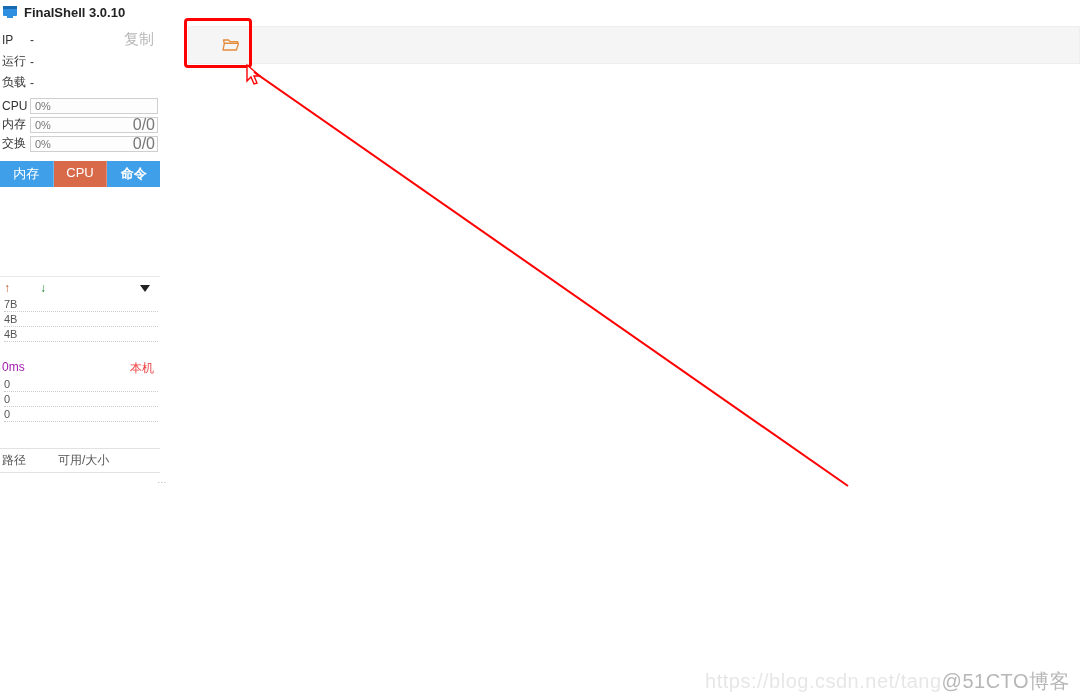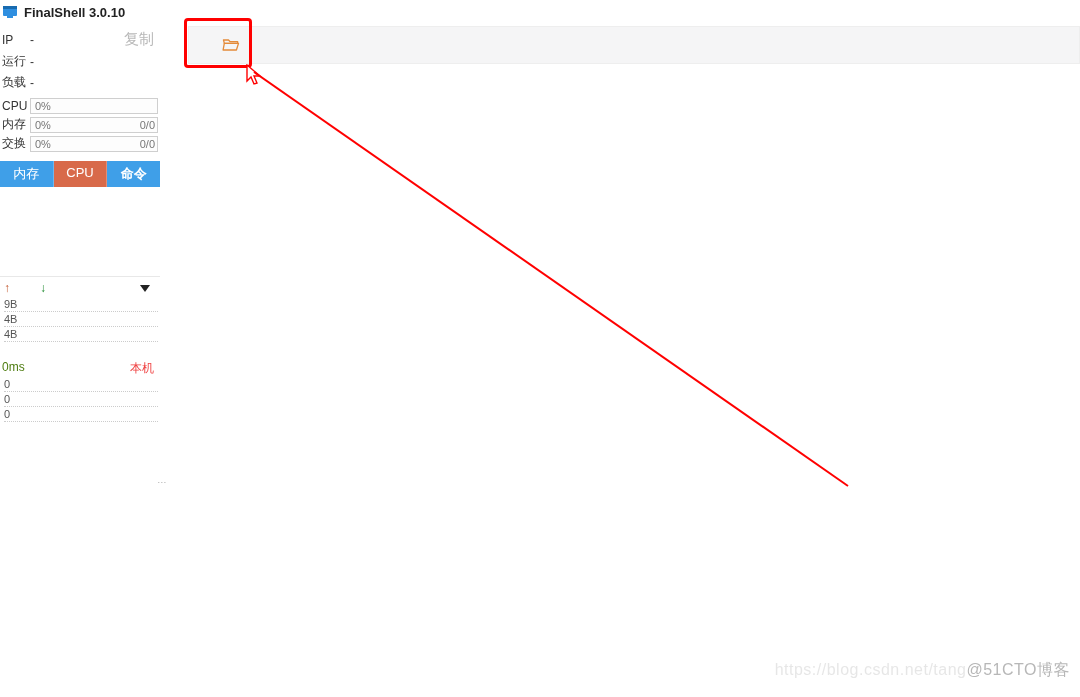--- a/index.html
+++ b/index.html
@@ -97,21 +97,21 @@
     }
     .meter-row .lbl{ width:28px; }
     .meter-bar{
       flex:1; height:16px;
       border:1px solid #cfcfcf;
       background:#fdfdfd;
       position:relative;
       display:flex; align-items:center;
     }
     .meter-pct{ position:absolute; left:4px; font-size:11px; color:#777;}
-    .meter-right{ position:absolute; right:2px; font-size:11px; color:#777;text-align:right;}
+    .meter-right{ position:absolute; right:2px; font-size:16px; color:#777;text-align:right;}
 
     .tabs{
       display:flex; margin-top:8px;
     }
     .tab{
       flex:1; text-align:center;
       padding:4px 0;
       background:#3f9fe8;
       color:#fff;
       font-size:13px;
@@ -149,41 +149,41 @@
       font-size:11px; color:#555;
       border-bottom:1px dotted #ccc;
       padding:1px 0;
     }
     .blank-block{
       height:10px; background:#fff;
     }
     .ping-head{
       display:flex; padding:2px 4px 0 2px;
     }
-    .ping-ms{ color:#4d7c0f;}
+    .ping-ms{ color:#a21caf;}
     .ping-host{ margin-left:auto; color:#ef4444; padding-right:2px; cursor:pointer;}
     .disk-head{
       display:flex; margin-top:20px;
       border-top:1px solid #e2e2e2;
       border-bottom:1px solid #e2e2e2;
       padding:3px 2px;
       color:#555;
     }
     .disk-head .c1{ width:56px;}
     .disk-head .c2{ flex:1;}
     .dots-resize{
       position:absolute; left:157px; top:478px;
       font-size:9px; color:#bbb; letter-spacing:-1px;
       writing-mode:vertical-rl;
     }
 
     .watermark{
       position:absolute;
-      right:10px; bottom:16px;
-      font-size:16px; color:#cfcfcf;
+      right:10px; bottom:2px;
+      font-size:20px; color:#cfcfcf;
       font-family: Arial, sans-serif;
       letter-spacing:0.5px;
       pointer-events:none;
     }
     .watermark .cn{ color:#b7b7b7;}
   </style>
 </head>
 <body>
 
 <div class="titlebar">
@@ -244,37 +244,41 @@
     </div>
 
     <div class="graph-area"></div>
 
     <div class="rate-row">
       <span class="arrow-up">↑</span>
       <span class="arrow-down">↓</span>
       <span class="triangle-down"></span>
     </div>
     <div class="tick-list">
-      <div class="tick-item">9B</div>
+      <div class="tick-item">7B</div>
       <div class="tick-item">4B</div>
       <div class="tick-item">4B</div>
     </div>
 
     <div class="blank-block"></div>
 
     <div class="ping-head">
       <span class="ping-ms">0ms</span>
       <span class="ping-host">本机</span>
     </div>
     <div class="tick-list">
       <div class="tick-item">0</div>
       <div class="tick-item">0</div>
       <div class="tick-item">0</div>
     </div>
 
+    <div class="disk-head">
+      <span class="c1">路径</span>
+      <span class="c2">可用/大小</span>
+    </div>
 
   </div>
 
   <div class="main">
     <div class="toolbar">
       <div class="folder-btn">
         <svg viewBox="0 0 24 24" width="24" height="20">
           <path d="M3 6 h6 l2 2 h9 v2 H4 Z" fill="none" stroke="#e48b3a" stroke-width="1.6" stroke-linejoin="round"></path>
           <path d="M4 10 h17 l-2.5 8 H2.5 Z" fill="none" stroke="#e48b3a" stroke-width="1.6" stroke-linejoin="round"></path>
         </svg>

